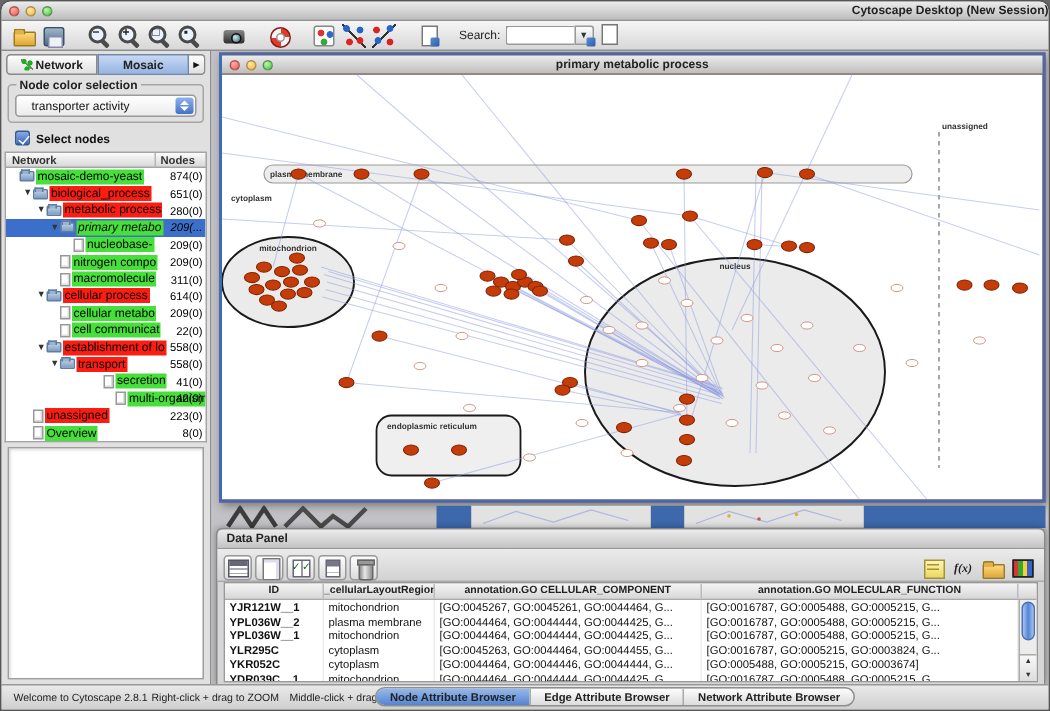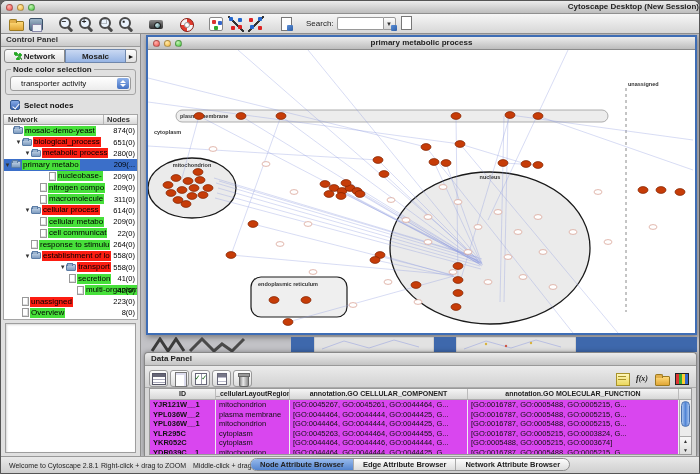--- a/index.html
+++ b/index.html
@@ -89,21 +89,21 @@
   .ic-dnew::before{content:"";position:absolute;left:3px;top:1px;width:10px;height:13px;background:#fff;border:1px solid #777;box-shadow:inset -2px 2px 0 #dde}
   .ic-dcheck::before{content:"";position:absolute;inset:2px 2px;border:1px solid #667;background:repeating-linear-gradient(90deg,#fff 0 5px,#99a 5px 6px)}
   .ic-dcheck::after{content:"✓✓";position:absolute;left:2px;top:2px;font:bold 7px/11px "DejaVu Sans",sans-serif;color:#161;letter-spacing:1px}
   .ic-dgrid::before{content:"";position:absolute;inset:2px 3px;border:1px solid #667;background:linear-gradient(#778 0 3px,transparent 3px),repeating-linear-gradient(#fff 0 3px,#bbc 3px 4px)}
   .ic-dtrash::before{content:"";position:absolute;left:4px;top:4px;width:8px;height:10px;background:linear-gradient(90deg,#8e8e8e,#e8e8e8 40%,#8e8e8e);border:1px solid #666;border-radius:1px 1px 2px 2px}
   .ic-dtrash::after{content:"";position:absolute;left:3px;top:2px;width:10px;height:2px;background:#999;border:1px solid #666}
   .ic-dnote::before{content:"";position:absolute;left:2px;top:2px;width:12px;height:11px;background:linear-gradient(#fdf6b8,#ecd85e);border:1px solid #a8922a}
   .ic-dnote::after{content:"";position:absolute;left:4px;top:5px;width:8px;height:1px;background:#a8922a;box-shadow:0 3px 0 #a8922a}
   .ic-dfx{font:italic bold 8px/16px "Liberation Serif",serif;text-align:center;color:#222}
   .ic-dmatrix::before{content:"";position:absolute;inset:2px 1px;border:1px solid #222;background:linear-gradient(90deg,#d33 0 25%,#3a3 0 50%,#fc3 0 75%,#36c 0),#000}
-  .dp-table{flex:1;margin:0 4px 1px 4px;background:#d946ef;border:1px solid #999;position:relative;overflow:hidden}
+  .dp-table{flex:1;margin:0 4px 1px 4px;background:#ffffff;border:1px solid #999;position:relative;overflow:hidden}
   .thead{display:flex;height:11px;background:linear-gradient(#f5f5f5,#d7d7d7);border-bottom:1px solid #aaa;font:bold 7px/10px "Liberation Sans",sans-serif;color:#222;padding-right:12px}
   .thead div{text-align:center;border-right:1px solid #bbb;overflow:hidden;white-space:nowrap}
   .drow{display:flex;height:9.6px;font:7.5px/9.5px "Liberation Sans",sans-serif;color:#111;padding-right:12px}
   .drow div{border-right:1px solid #eee;overflow:hidden;white-space:nowrap;padding-left:3px}
   .dc1{width:66px;font-weight:bold}.dc2{width:74px}.dc3{width:178px}.dc4{flex:1}
   .thead .dc1{font-weight:bold}
   .dsb{position:absolute;right:0;top:11px;bottom:0;width:12px;border-left:1px solid #aaa;background:#ececec}
   .dsb .thumb{position:absolute;left:1px;right:1px;top:1px;height:26px;border-radius:5px;background:linear-gradient(90deg,#a6c4ef,#5185d6 50%,#a6c4ef);border:1px solid #4a72b0}
   .dsb .btns{position:absolute;left:0;right:0;bottom:0;height:18px;border-top:1px solid #aaa;display:flex;flex-direction:column;align-items:center;justify-content:space-around;font-size:5px;color:#333;background:linear-gradient(#f8f8f8,#ddd)}
   
@@ -153,21 +153,20 @@
     <span class="search-lbl">Search:</span>
     <span class="combo">
       <span class="field"></span>
       <span class="drop">▼</span>
     </span>
     <span id="tb-after"><span class="icon ic-annot"></span></span>
   </div>
 
   <div class="main">
     <div class="cp">
-      <div class="cp-head">Control Panel</div>
       <div class="cp-tabs">
         <span class="cp-tab">
             <span class="nticon"></span>
             <span>Network</span>
           </span>
         <span class="cp-tab active">
             <span>Mosaic</span>
           </span>
         <span class="tab-more">►</span>
       </div>
@@ -201,21 +200,21 @@
             <span class="ticon t-folder"></span>
             <span class="chip red">biological_process</span>
             <span class="cnt">651(0)</span>
           </div>
           <div class="trow" style="padding-left: 20px;">
             <span class="arr">▼</span>
             <span class="ticon t-folder"></span>
             <span class="chip red">metabolic process</span>
             <span class="cnt">280(0)</span>
           </div>
-          <div class="trow sel" style="">
+          <div class="trow sel" style="padding-left: 29px; font-style: italic;">
             <span class="arr">▼</span>
             <span class="ticon t-folder"></span>
             <span class="chip green">primary metabo</span>
             <span class="cnt">209(...</span>
           </div>
           <div class="trow" style="padding-left: 38px;">
             <span class="arr"></span>
             <span class="ticon t-file"></span>
             <span class="chip green">nucleobase-</span>
             <span class="cnt">209(0)</span>
@@ -244,32 +243,26 @@
             <span class="chip green">cellular metabo</span>
             <span class="cnt">209(0)</span>
           </div>
           <div class="trow" style="padding-left: 29px;">
             <span class="arr"></span>
             <span class="ticon t-file"></span>
             <span class="chip green">cell communicat</span>
             <span class="cnt">22(0)</span>
           </div>
           <div class="trow" style="padding-left: 20px;">
-            <span class="arr"></span>
-            <span class="ticon t-file"></span>
-            <span class="chip green">response to stimulu</span>
-            <span class="cnt">264(0)</span>
-          </div>
-          <div class="trow" style="padding-left: 20px;">
             <span class="arr">▼</span>
             <span class="ticon t-folder"></span>
             <span class="chip red">establishment of lo</span>
             <span class="cnt">558(0)</span>
           </div>
-          <div class="trow" style="padding-left: 29px; justify-content: center;">
+          <div class="trow" style="padding-left: 29px;">
             <span class="arr">▼</span>
             <span class="ticon t-folder"></span>
             <span class="chip red">transport</span>
             <span class="cnt">558(0)</span>
           </div>
           <div class="trow" style="padding-left: 38px; margin-left: 20px;">
             <span class="arr"></span>
             <span class="ticon t-file"></span>
             <span class="chip green">secretion</span>
             <span class="cnt">41(0)</span>

